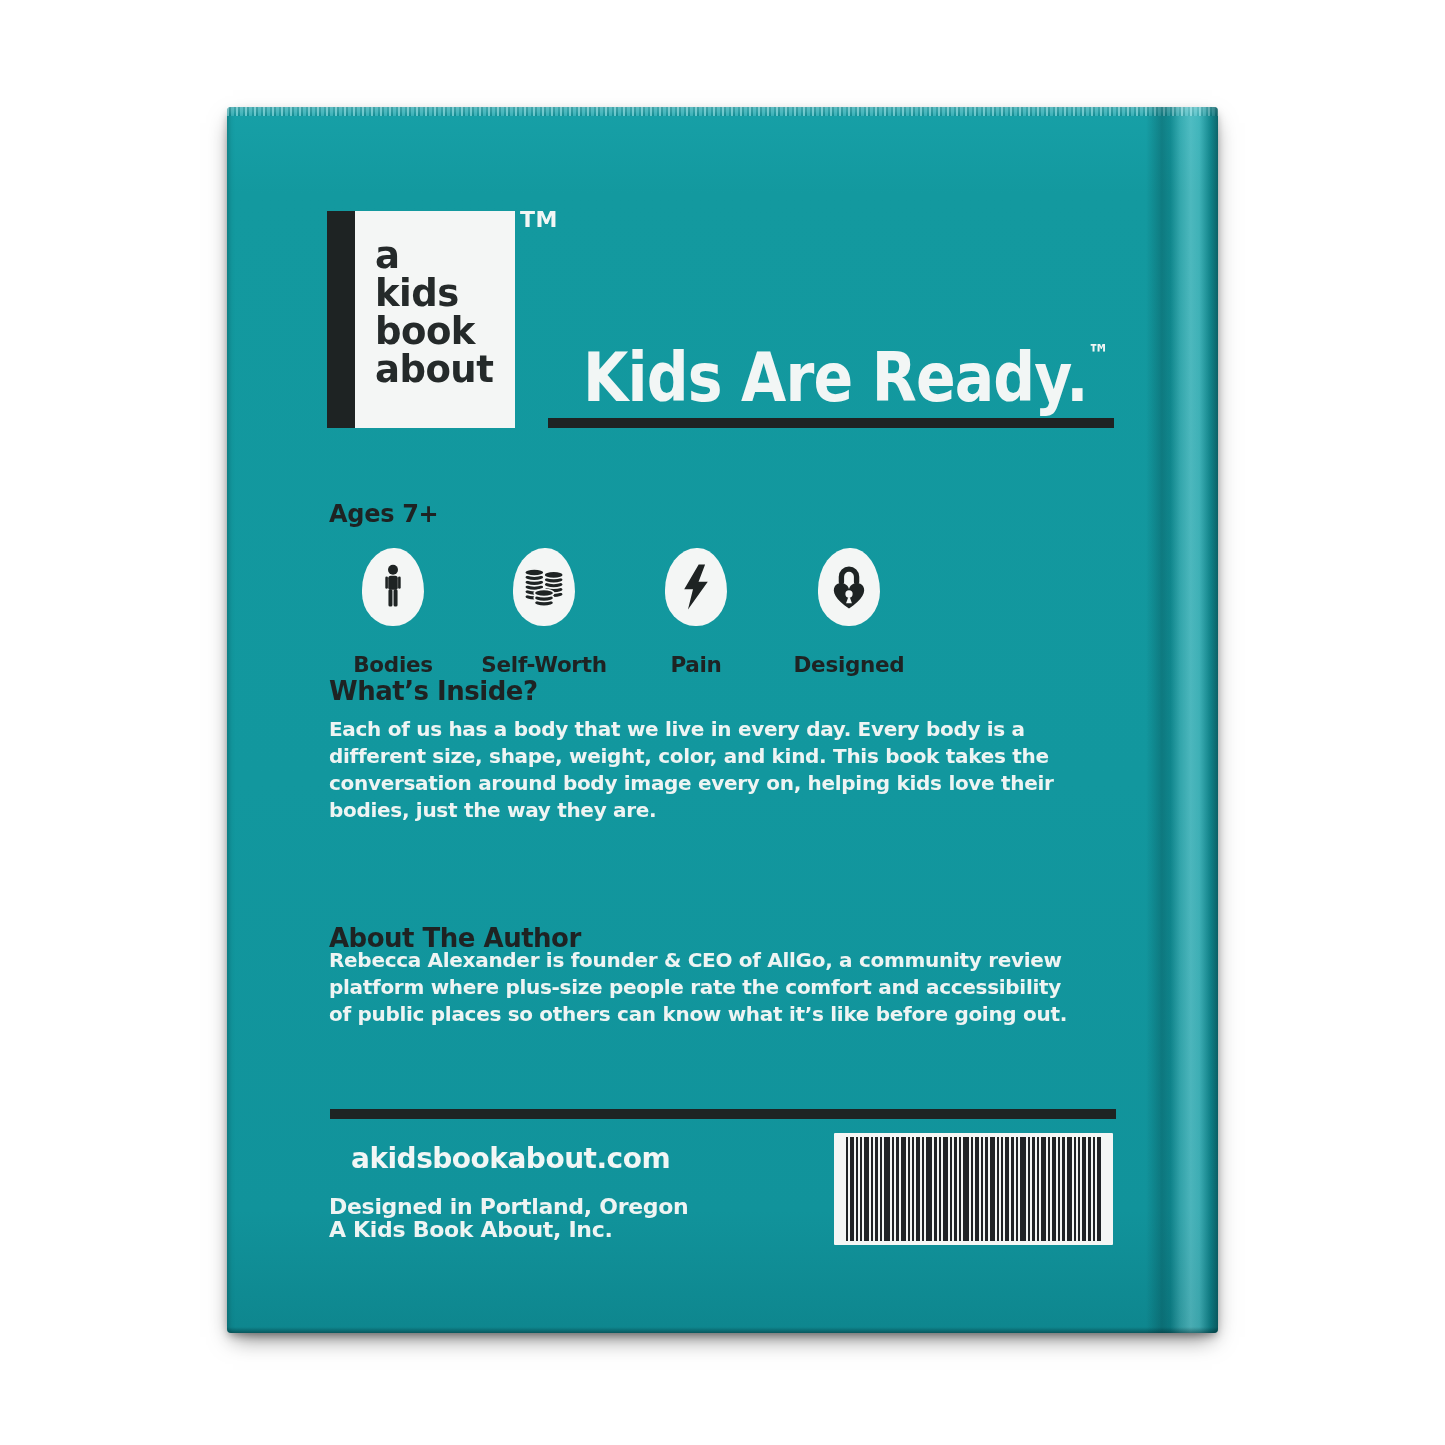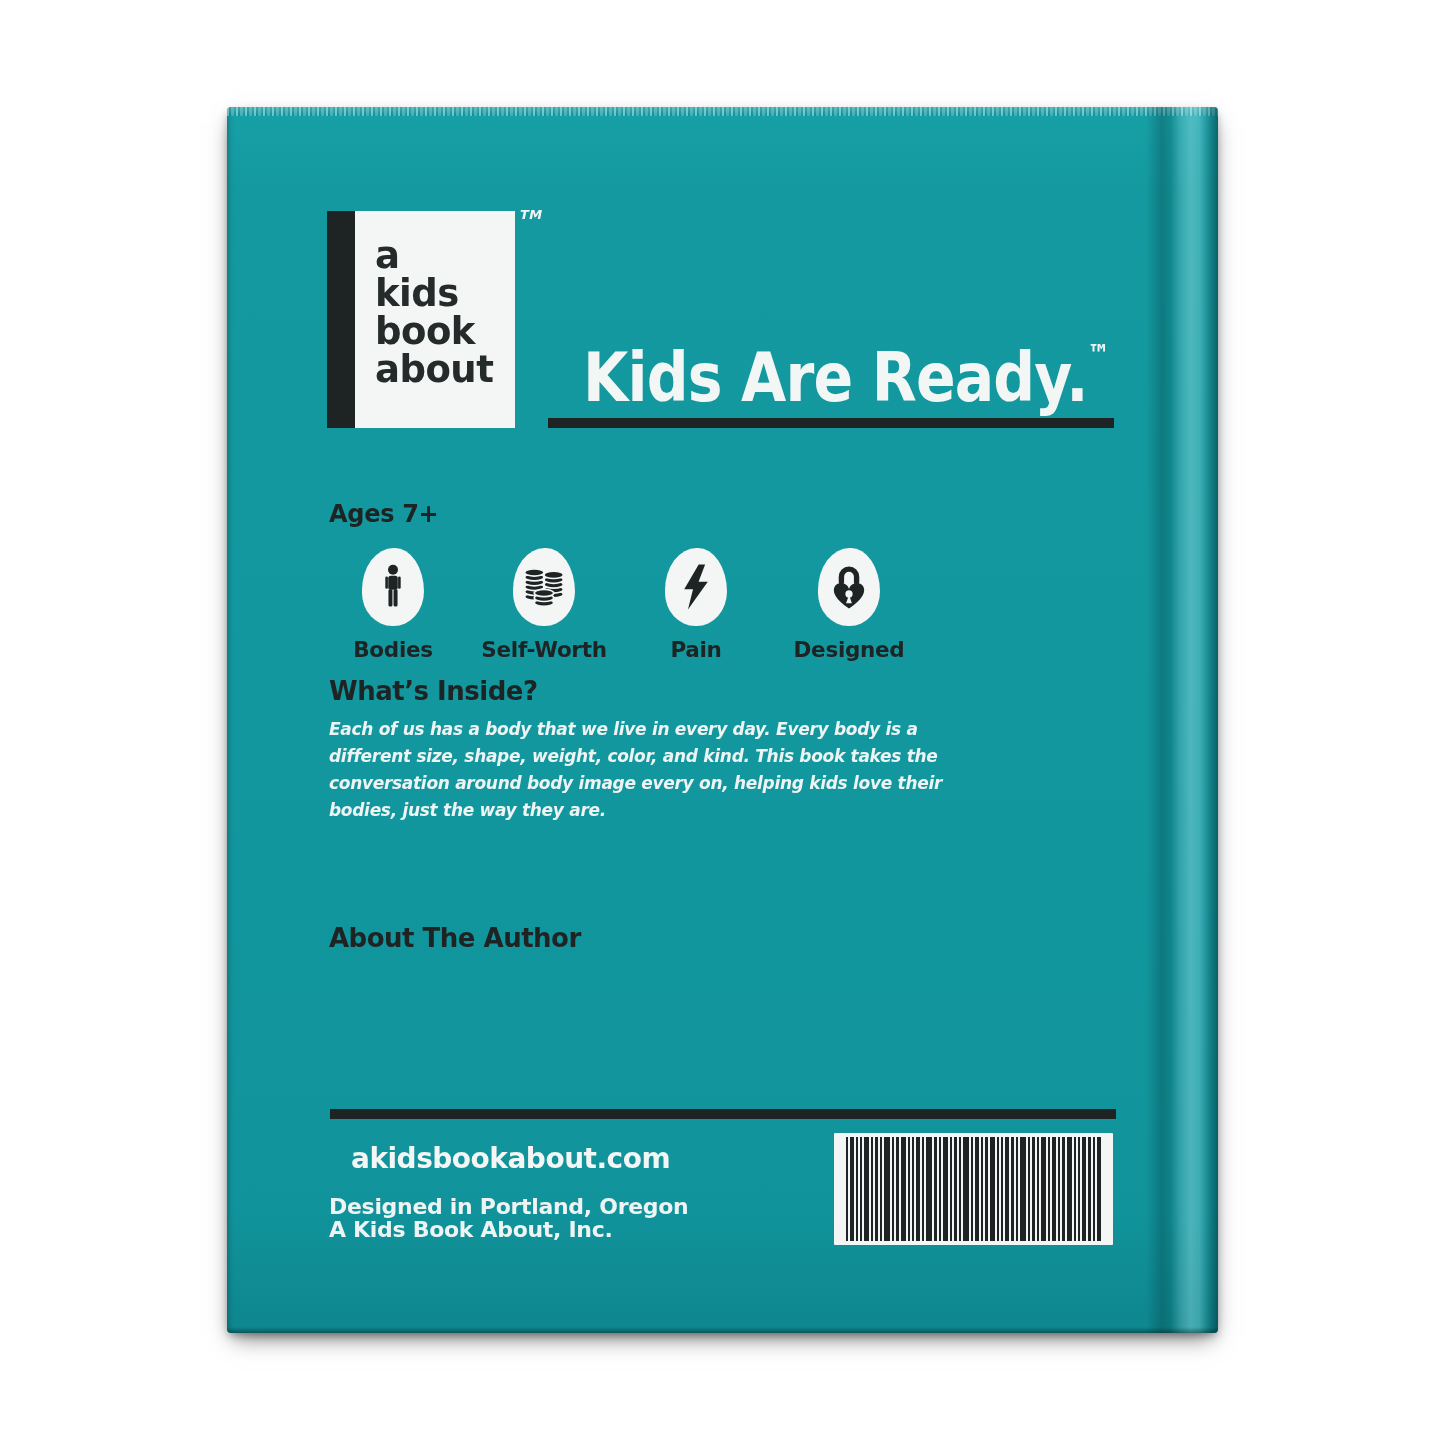--- a/index.html
+++ b/index.html
@@ -38,45 +38,45 @@
     position:absolute;left:100px;top:104px;width:188px;height:217px;
     background:#f4f6f5;
   }
   .logo-bar{position:absolute;left:0;top:0;bottom:0;width:28px;background:#1e2323;}
   .logo-words{
     position:absolute;left:48px;top:26px;
     font-size:37px;font-weight:700;line-height:38px;letter-spacing:-.5px;color:#252a2a;
   }
   .logo-tm{
     position:absolute;left:293px;top:100px;
-    font-size:13px;font-weight:700;color:#f2f6f5;letter-spacing:.5px;font-style:italic;
+    font-size:22px;font-weight:700;color:#f2f6f5;letter-spacing:.5px;
   }
   
   .title{
     position:absolute;left:356px;top:211px;margin:0;
     font-size:68px;line-height:72px;font-weight:700;letter-spacing:-1px;color:#f2f6f5;
     white-space:nowrap;transform:scaleX(.86);transform-origin:left center;
   }
   .title-tm{font-size:26px;vertical-align:38px;letter-spacing:0;}
   .title-rule{position:absolute;left:321px;top:311px;width:566px;height:10px;background:#1e2323;}
   
   .ages{position:absolute;left:102px;top:393px;font-size:24px;line-height:28px;font-weight:700;color:#1e2323;letter-spacing:-.3px;}
   .topic{position:absolute;top:441px;width:150px;transform:translateX(-50%);text-align:center;}
   .topic .blob{
     width:62px;height:78px;margin:0 auto;background:#f4f6f5;
     border-radius:52% 48% 50% 50% / 55% 57% 45% 43%;
     display:flex;align-items:center;justify-content:center;
   }
-  .topic .label{margin-top:11px;font-size:21.5px;font-weight:700;color:#1e2323;letter-spacing:-.3px;}
+  .topic .label{margin-top:26px;font-size:21.5px;font-weight:700;color:#1e2323;letter-spacing:-.3px;}
   .t1{left:166px;} .t2{left:317px;} .t3{left:469px;} .t4{left:622px;}
   
   .section-heading{position:absolute;left:102px;font-size:26px;line-height:30px;font-weight:700;color:#1e2323;letter-spacing:-.5px;}
   .h-inside{top:569px;}
   .h-author{top:806px;margin-top:10px;}
-  .body-copy{position:absolute;left:102px;font-size:17px;line-height:27px;font-weight:700;color:#eef4f3;letter-spacing:-.3px;white-space:nowrap;font-style:italic;}
+  .body-copy{position:absolute;left:102px;font-size:20px;line-height:27px;font-weight:700;color:#eef4f3;letter-spacing:-.3px;white-space:nowrap;}
   .p-inside{top:609px;}
   .p-author{top:840px;}
   
   .footer-rule{position:absolute;left:103px;top:1002px;width:786px;height:10px;background:#1e2323;}
   .website{position:absolute;left:102px;top:1035px;font-size:28px;line-height:34px;font-weight:700;color:#f2f6f5;letter-spacing:-.5px;margin-left:22px;}
   .address{position:absolute;left:102px;top:1088px;font-size:22px;line-height:23px;font-weight:700;color:#eef4f3;letter-spacing:-.3px;}
   .barcode{position:absolute;left:607px;top:1026px;width:279px;height:112px;background:#f4f6f5;border-radius:1px;}
   .barcode svg{display:block;width:100%;height:100%;}
   .icon-ink{fill:#1e2323;}
 </style>
@@ -166,20 +166,25 @@
 
     <div class="section-heading h-inside">What’s Inside?</div>
     <div class="body-copy p-inside">
       <div>Each of us has a body that we live in every day. Every body is a</div>
       <div>different size, shape, weight, color, and kind. This book takes the</div>
       <div>conversation around body image every on, helping kids love their</div>
       <div>bodies, just the way they are.</div>
     </div>
 
     <div class="section-heading h-author">About The Author</div>
+    <div class="body-copy p-author">
+      <div>Rebecca Alexander is founder &amp; CEO of AllGo, a community review</div>
+      <div>platform where plus-size people rate the comfort and accessibility</div>
+      <div>of public places so others can know what it’s like before going out.</div>
+    </div>
 
     <div class="footer-rule"></div>
     <div class="website">akidsbookabout.com</div>
     <div class="address">
       <div>Designed in Portland, Oregon</div>
       <div>A Kids Book About, Inc.</div>
     </div>
 
     <div class="barcode">
       <svg viewBox="0 0 279 112" preserveAspectRatio="none">

